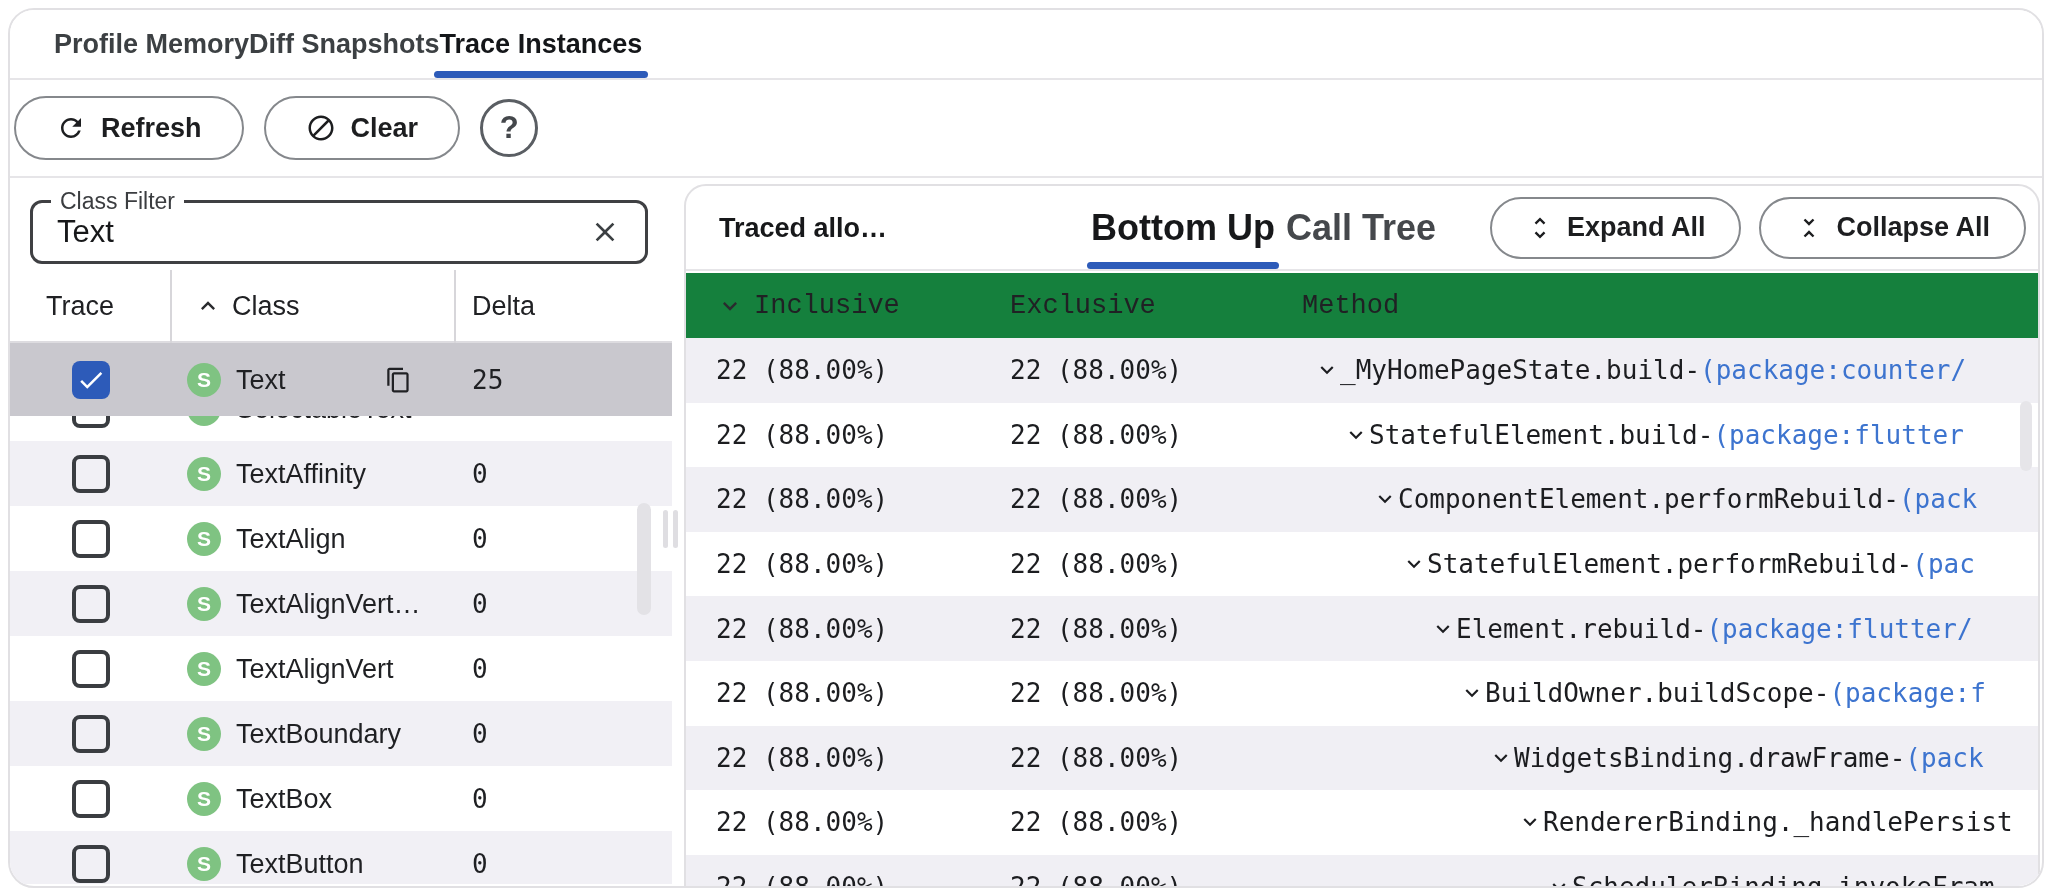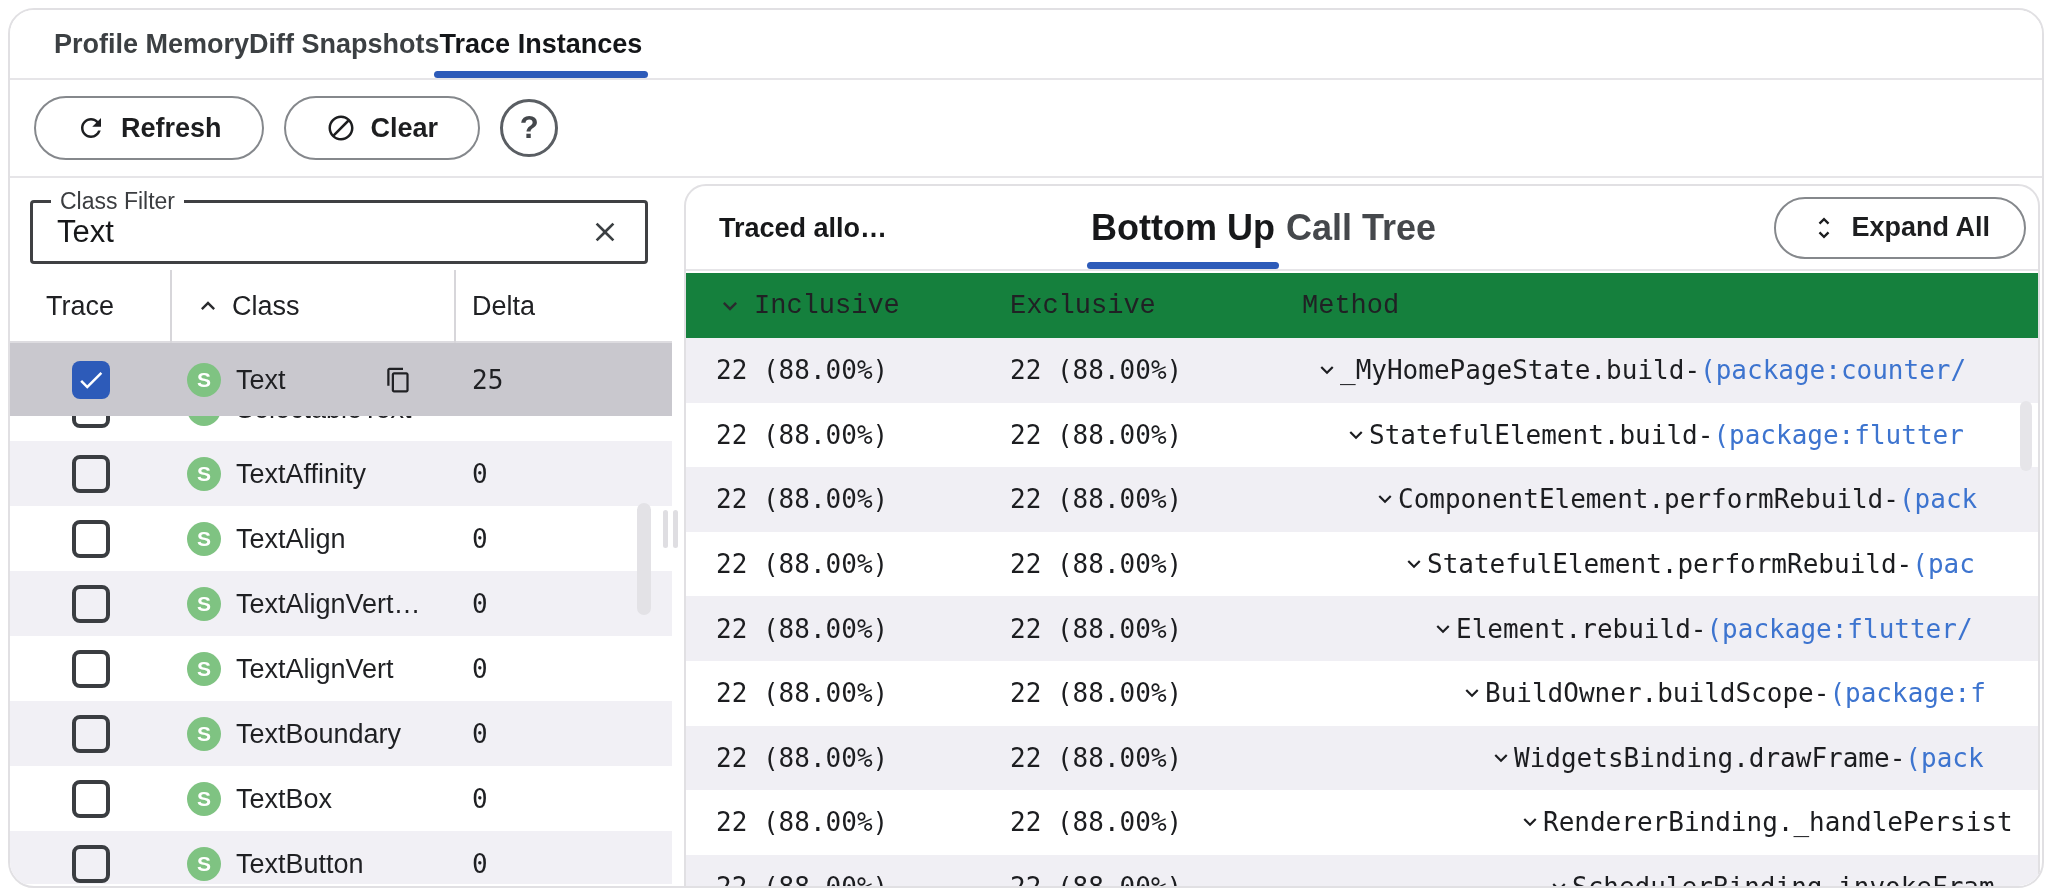--- a/index.html
+++ b/index.html
@@ -12,35 +12,35 @@
   .tabs-row { height:70px; border-bottom:2px solid #e6e5e8; display:flex; align-items:stretch;
               padding-left:44px; background:#fff; }
   .main-tab { display:flex; align-items:center; font-size:27px; font-weight:700; color:#3c4043;
               position:relative; cursor:default; }
   .main-tab.active { color:#141619; }
   .main-tab.active::after { content:""; position:absolute; left:-6px; right:-6px; bottom:0; height:7px;
               background:#2d5bb9; border-radius:6px; }
 
   
   .toolbar-row { height:98px; border-bottom:2px solid #e6e5e8; display:flex; align-items:center;
-                 padding-left:24px; gap:20px; }
+                 padding-left:4px; gap:20px; }
   .pill-btn { display:inline-flex; align-items:center; gap:15px; height:64px; padding:0 40px;
               border:2px solid #85888c; border-radius:34px; background:#fff;
               font-size:27px; font-weight:700; color:#1d1e20; }
   .pill-btn svg { width:30px; height:30px; fill:#1d1e20; }
   .help-btn { width:58px; height:58px; border-radius:50%; border:3px solid #5a5e63;
               display:flex; align-items:center; justify-content:center;
               font-size:31px; font-weight:700; color:#44474b; background:#fff; }
 
   
   .content { position:relative; height:706px; }
 
   
   .filter-field { position:absolute; left:20px; top:22px; width:618px; height:64px;
-                  border:3px solid #3f4043; border-radius:4px; background:#fff; }
+                  border:3px solid #3f4043; border-radius:12px; background:#fff; }
   .filter-label { position:absolute; top:-15px; left:18px; background:#fff; padding:0 9px;
                   font-size:23px; color:#3b3d40; white-space:nowrap; }
   .filter-value { position:absolute; left:24px; top:50%; transform:translateY(-50%);
                   font-size:31px; color:#17181a; }
   .filter-clear { position:absolute; right:24px; top:50%; transform:translateY(-50%);
                   width:32px; height:32px; }
   .filter-clear svg { width:32px; height:32px; fill:#3c4043; }
 
   
   .left-header { position:absolute; left:0; top:92px; width:662px; height:73px;
@@ -259,20 +259,26 @@
         <span class="rh-title">Traced allo…</span>
         <div class="sub-tab bottom-up">Bottom Up</div>
         <div class="sub-tab call-tree">Call Tree</div>
         <div class="rh-buttons">
           <button class="pill-btn">
             <svg viewBox="0 0 24 24">
                 <path d="M12 5.83L15.17 9l1.41-1.41L12 3 7.41 7.59 8.83 9 12 5.83zm0 12.34L8.83 15l-1.41 1.41L12 21l4.59-4.59L15.17 15 12 18.17z"></path>
               </svg>
             <span>Expand All</span>
           </button>
+          <button class="pill-btn">
+            <svg viewBox="0 0 24 24">
+                <path d="M7.41 18.59L8.83 20 12 16.83 15.17 20l1.41-1.41L12 14l-4.59 4.59zm9.18-13.18L15.17 4 12 7.17 8.83 4 7.41 5.41 12 10l4.59-4.59z"></path>
+              </svg>
+            <span>Collapse All</span>
+          </button>
         </div>
       </div>
 
       <div class="right-table">
         <div class="rt-vline" style="left:309px"></div>
         <div class="rt-vline" style="left:603px"></div>
         <div class="rt-header">
           <svg class="sort-caret" style="left:30px" viewBox="0 0 24 24">
               <path d="M16.59 8.59L12 13.17 7.41 8.59 6 10l6 6 6-6z"></path>
             </svg>

